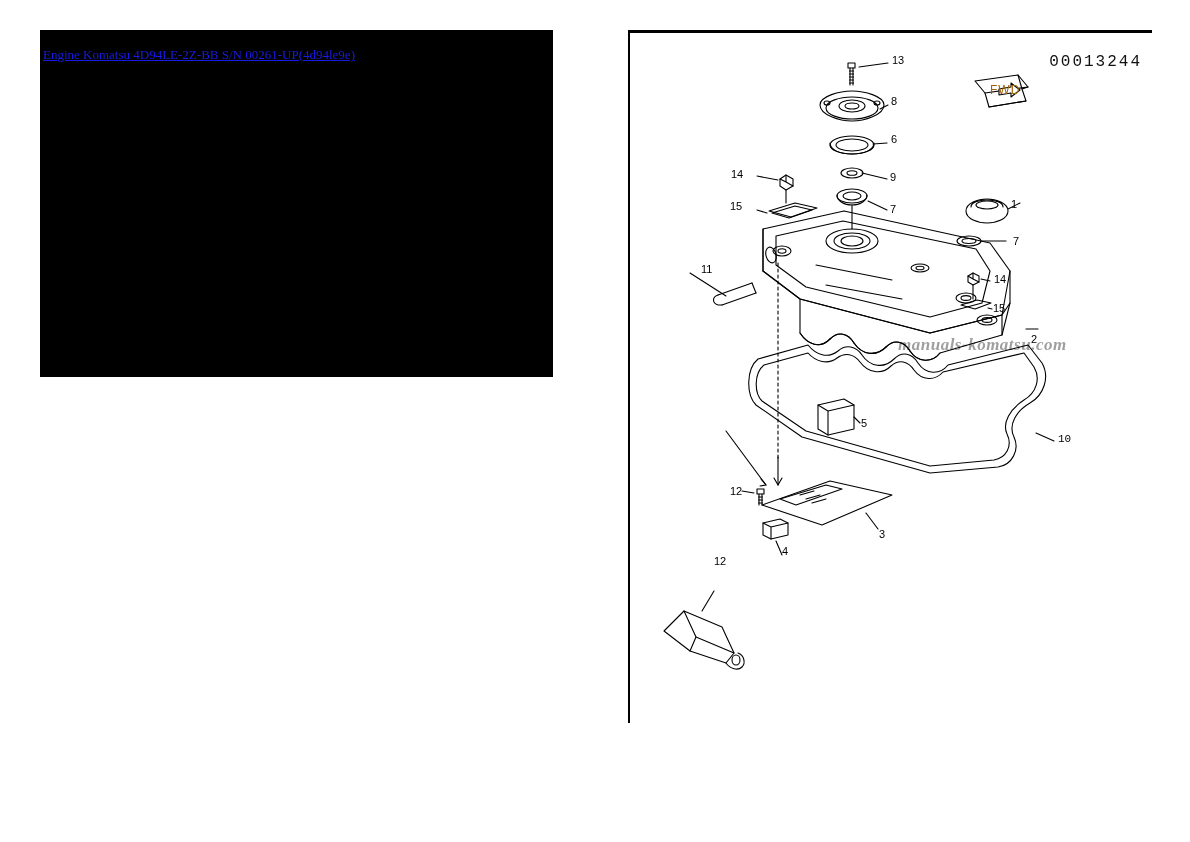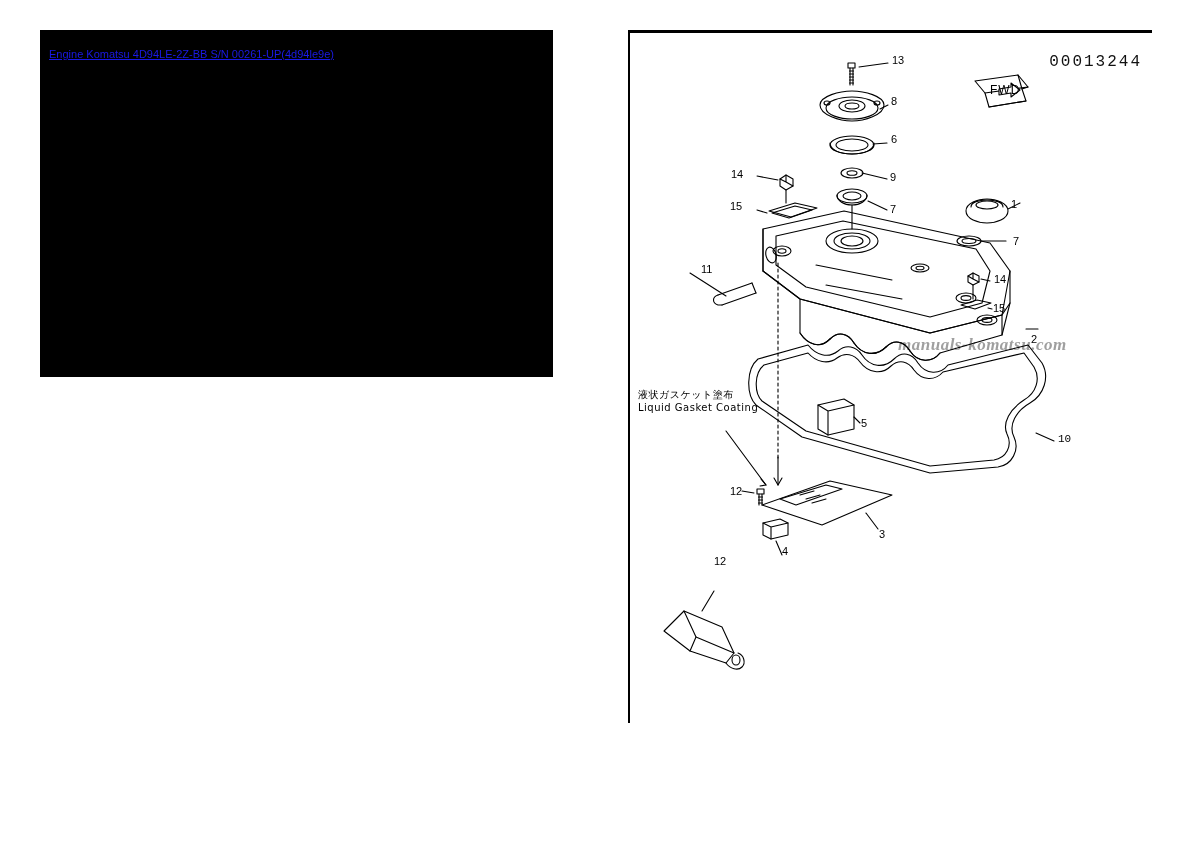--- a/index.html
+++ b/index.html
@@ -18,28 +18,28 @@
   #left-panel {
     position: absolute;
     left: 40px;
     top: 30px;
     width: 513px;
     height: 347px;
     background: #000000;
   }
   #left-panel-title {
     position: absolute;
-    left: 9px;
+    left: 3px;
     top: 19px;
     color: #1a1ae6;
-    font-size: 11px;
+    font-size: 13px;
     line-height: 11px;
     text-decoration: underline;
     white-space: nowrap;
-    font-family: Liberation Sans, sans-serif;
+    font-family: Liberation Serif, serif;
   }
   
   #diagram-panel {
     position: absolute;
     left: 628px;
     top: 30px;
     width: 522px;
     height: 690px;
     background: #ffffff;
     border-left: 2px solid #000000;
@@ -95,41 +95,37 @@
     font-size: 10px;
     line-height: 13px;
     color: #000000;
     letter-spacing: .5px;
   }
   .fwd-label {
     position: absolute;
     font-family: "Liberation Sans", sans-serif;
     font-size: 12px;
     letter-spacing: 1px;
-    color: #000000;
+    color: #a16207;
   }
 </style>
 </head>
 <body>
 
 <div id="left-panel">
   <a id="left-panel-title" href="#">Engine Komatsu 4D94LE-2Z-BB S/N 00261-UP(4d94le9e)</a>
 </div>
 
 <div id="diagram-panel">
   <div id="diagram-panel-top-bar"></div>
 
   <div class="doc-number">00013244</div>
 
   <div class="watermark">manuals-komatsu.com</div>
 
-  <div class="jp-note">
-    <div>液状ガスケット塗布</div>
-    <div>Liquid Gasket Coating</div>
-  </div>
 
   <svg id="diagram-svg" width="522" height="690" viewBox="0 0 522 690">
     <g fill="none" stroke="#000000" stroke-width="1.1" stroke-linejoin="round" stroke-linecap="round">
 
       <g>
         <path d="M345 48 L388 42 L398 54 L355 60 Z"></path>
         <path d="M388 42 L392 56 L398 54"></path>
         <path d="M355 60 L359 74 L396 68 L392 56"></path>
         <path d="M359 74 L396 68"></path>
         <path d="M369 56 L381 54 L381 50 L390 57 L381 64 L381 60 L369 62 Z" fill="#ffffff"></path>

